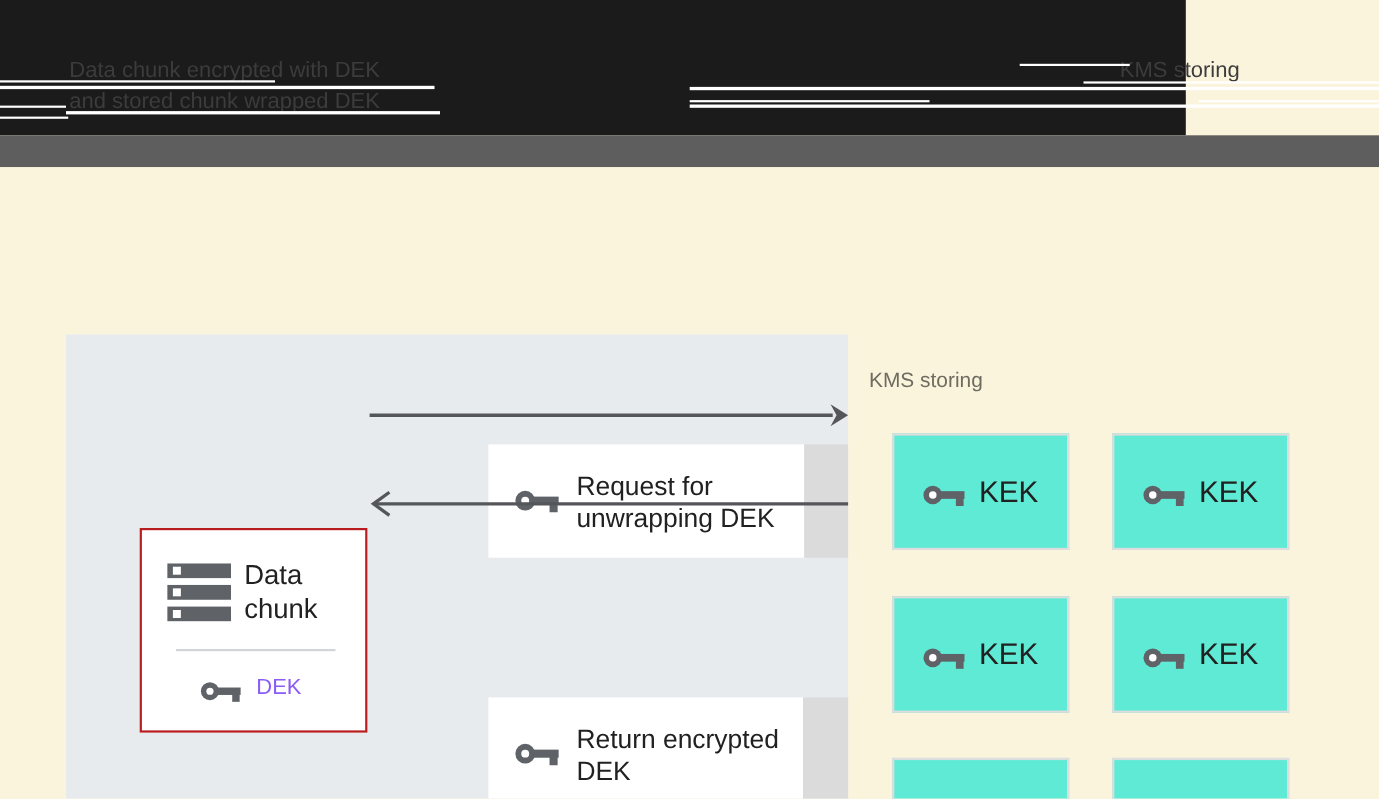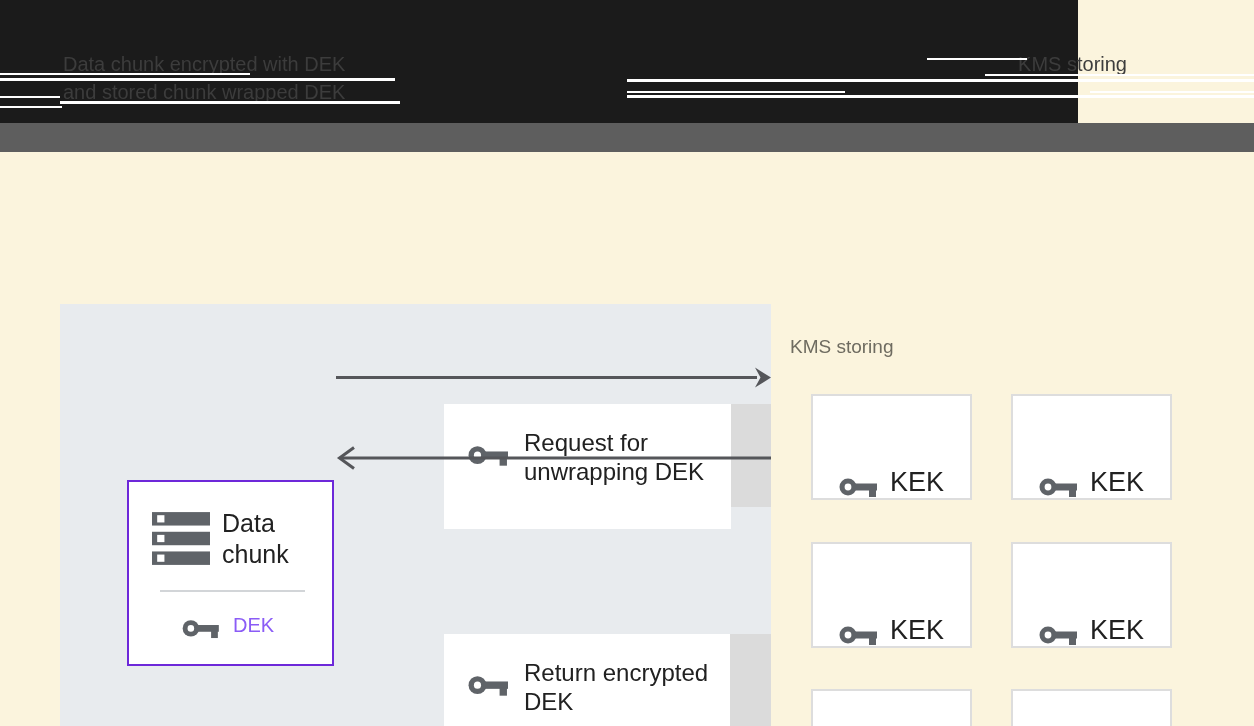--- a/index.html
+++ b/index.html
@@ -32,42 +32,42 @@
   
   .gray-strip{position:absolute;left:0;top:123px;width:1254px;height:29px;background:var(--strip);}
   
   .canvas{position:absolute;left:0;top:152px;width:1254px;height:574px;background:var(--canvas-bg);}
   
   .panel{position:absolute;left:60px;top:152px;width:711px;height:533px;background:var(--panel-bg);}
   .panel-header{position:absolute;left:22px;top:28px;display:flex;align-items:center;gap:10px;}
   .panel-header .label{color:var(--muted-text);font-size:19px;}
   .icon{display:inline-block;color:var(--icon-gray);line-height:0;}
   .white-box{position:absolute;background:#FFFFFF;}
-  .bordered{border:2px solid #6d28d9;}
+  .bordered{border:2px solid #b91c1c;}
   
   .data-chunk-box{left:67px;top:176px;width:207px;height:186px;}
   .dc-icon{position:absolute;left:23px;top:30px;}
   .dc-title{position:absolute;left:93px;top:26px;width:92px;font-size:25px;line-height:31px;color:var(--text-dark);}
   .dc-divider{position:absolute;left:31px;top:108px;width:145px;height:2px;background:#D2D5D8;}
   .dc-key{position:absolute;left:53px;top:130px;}
   .dc-dek{position:absolute;left:104px;top:132px;font-size:20px;color:#8b5cf6;}
   
-  .request-box{left:384px;top:100px;width:287px;height:125px;}
+  .request-box{left:384px;top:100px;width:287px;height:103px;}
   .return-box{left:384px;top:330px;width:286px;height:104px;}
   .msg-icon{position:absolute;left:24px;top:33px;}
   .msg-label{position:absolute;left:80px;top:24px;width:202px;font-size:24px;line-height:29px;color:var(--text-dark);}
   .shadow-strip{position:absolute;background:var(--shadow-strip);}
   .shadow-1{left:671px;top:100px;width:40px;height:103px;}
   .shadow-2{left:670px;top:330px;width:41px;height:104px;}
   
   .arrows{position:absolute;left:0;top:0;width:1254px;height:726px;pointer-events:none;}
   
   .kms-title{position:absolute;left:790px;top:184px;font-size:19px;color:var(--kms-title-text);}
-  .kek-box{position:absolute;width:161px;height:106px;background:#ffffff;border:2px solid var(--box-border);
-    display:flex;align-items:flex-end;justify-content:center;gap:13px;}
+  .kek-box{position:absolute;width:161px;height:106px;background:#5eead4;border:2px solid var(--box-border);
+    display:flex;align-items:center;justify-content:center;gap:13px;}
   .kek-label{font-size:27px;color:var(--text-dark);}
   .kek-r1{top:242px;} .kek-r2{top:390px;} .kek-r3{top:537px;}
   .kek-c1{left:811px;} .kek-c2{left:1011px;}
 </style>
 </head>
 <body>
 
 <svg width="0" height="0" style="position:absolute">
   <defs>
     <g id="key-shape">

